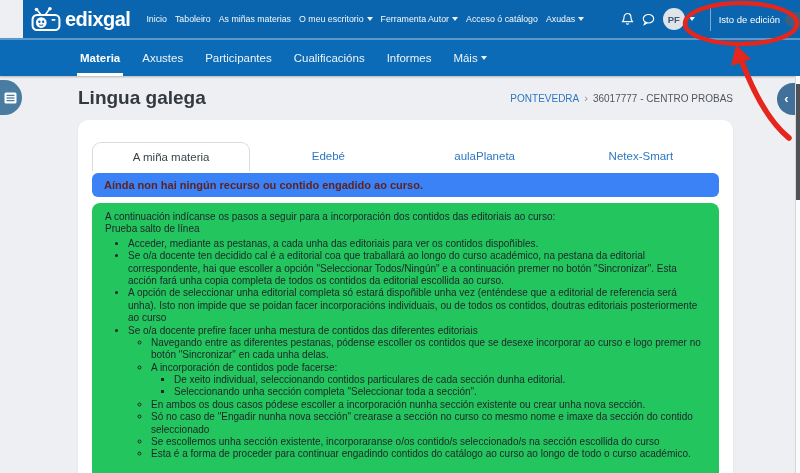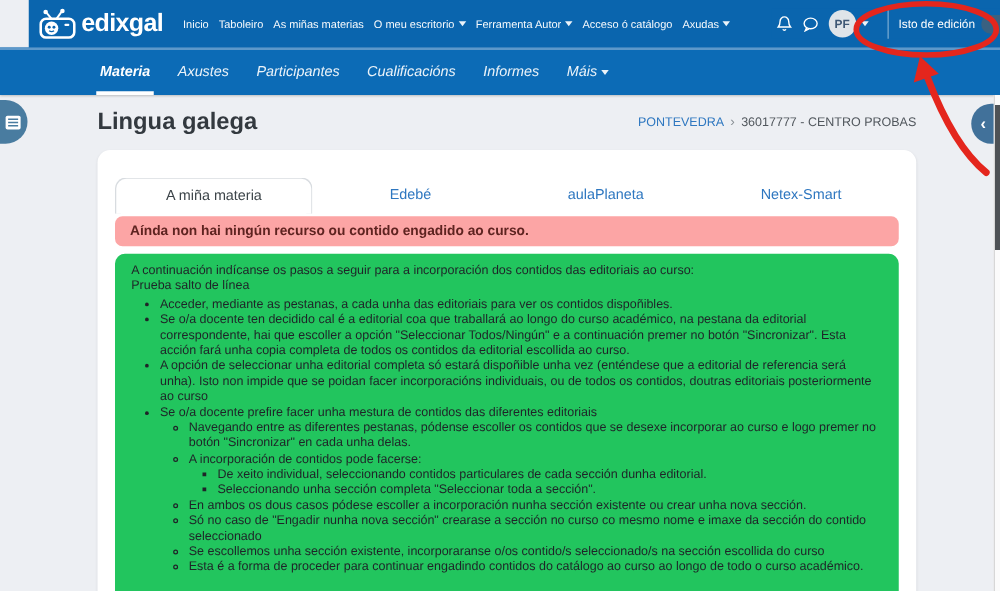--- a/index.html
+++ b/index.html
@@ -39,21 +39,21 @@
     border-radius: 50%; background: #fff; }
 
   
   .nav2 {
     position: absolute; top: 38px; left: 0; width: 800px; height: 38px;
     background: #0c6bb6; border-top: 2px solid #5d98ca;
     display: flex; align-items: stretch; padding-left: 77px; gap: 16px; z-index: 9;
     box-shadow: 0 1px 2px rgba(0,0,0,.25);
   }
   .nav2 a { position: relative; color: rgba(255,255,255,.92); font-size: 11.5px;
-    display: inline-flex; align-items: center; padding: 0 3px; font-style: italic; }
+    display: inline-flex; align-items: center; padding: 0 3px; }
   .nav2 a.active { color: #fff; font-weight: 700; }
   .nav2 a.active::after { content: ""; position: absolute; left: 0; right: 0; bottom: 0;
     height: 3px; background: #fff; }
 
   
   .content { position: absolute; top: 76px; left: 0; right: 0; bottom: 0; background: #edeff3; }
   .drawer-left { position: absolute; left: 0; top: 4px; width: 22px; height: 35px;
     border: none; background: #497ca0; border-radius: 0 18px 18px 0;
     display: flex; align-items: center; justify-content: flex-start; padding-left: 4px; cursor: pointer; }
   .drawer-right { position: absolute; right: 4px; top: 7px; width: 19px; height: 32px;
@@ -67,21 +67,21 @@
   .breadcrumb .sep { color: #8a9096; font-size: 11px; }
 
   .card { margin: 12px 67px 0 78px; background: #fff; border-radius: 10px;
     padding: 22px 14px 10px; box-shadow: 0 1px 2px rgba(21,27,33,.08); }
   .etabs { display: flex; }
   .etab { flex: 1; text-align: center; height: 29px; line-height: 28px;
     font-size: 11.5px; color: #2e77c0; cursor: pointer; }
   .etab.active { background: #fff; border: 1px solid #d8dce0; border-bottom: none;
     border-radius: 9px 9px 0 0; color: #3c4449; cursor: default; }
 
-  .alert { margin-top: 2px; background: #fca5a5; color: #5e2320; font-weight: 700;
+  .alert { margin-top: 2px; background: #3b82f6; color: #5e2320; font-weight: 700;
     font-size: 11px; padding: 6px 12px; border-radius: 6px; }
 
   .teal { margin-top: 6px; background: #22c55e; border-radius: 8px;
     padding: 8px 13px 9px; font-size: 10px; line-height: 1.24; color: #1f2428; }
   .teal ul { margin: 2px 0 14px; padding-left: 23px; list-style: disc; }
   .teal ul ul { margin: 0; list-style: circle; }
   .teal ul ul ul { margin: 0; list-style: square; }
 
   
   .scrollbar { position: absolute; top: 76px; right: 0; bottom: 0; width: 5px;

